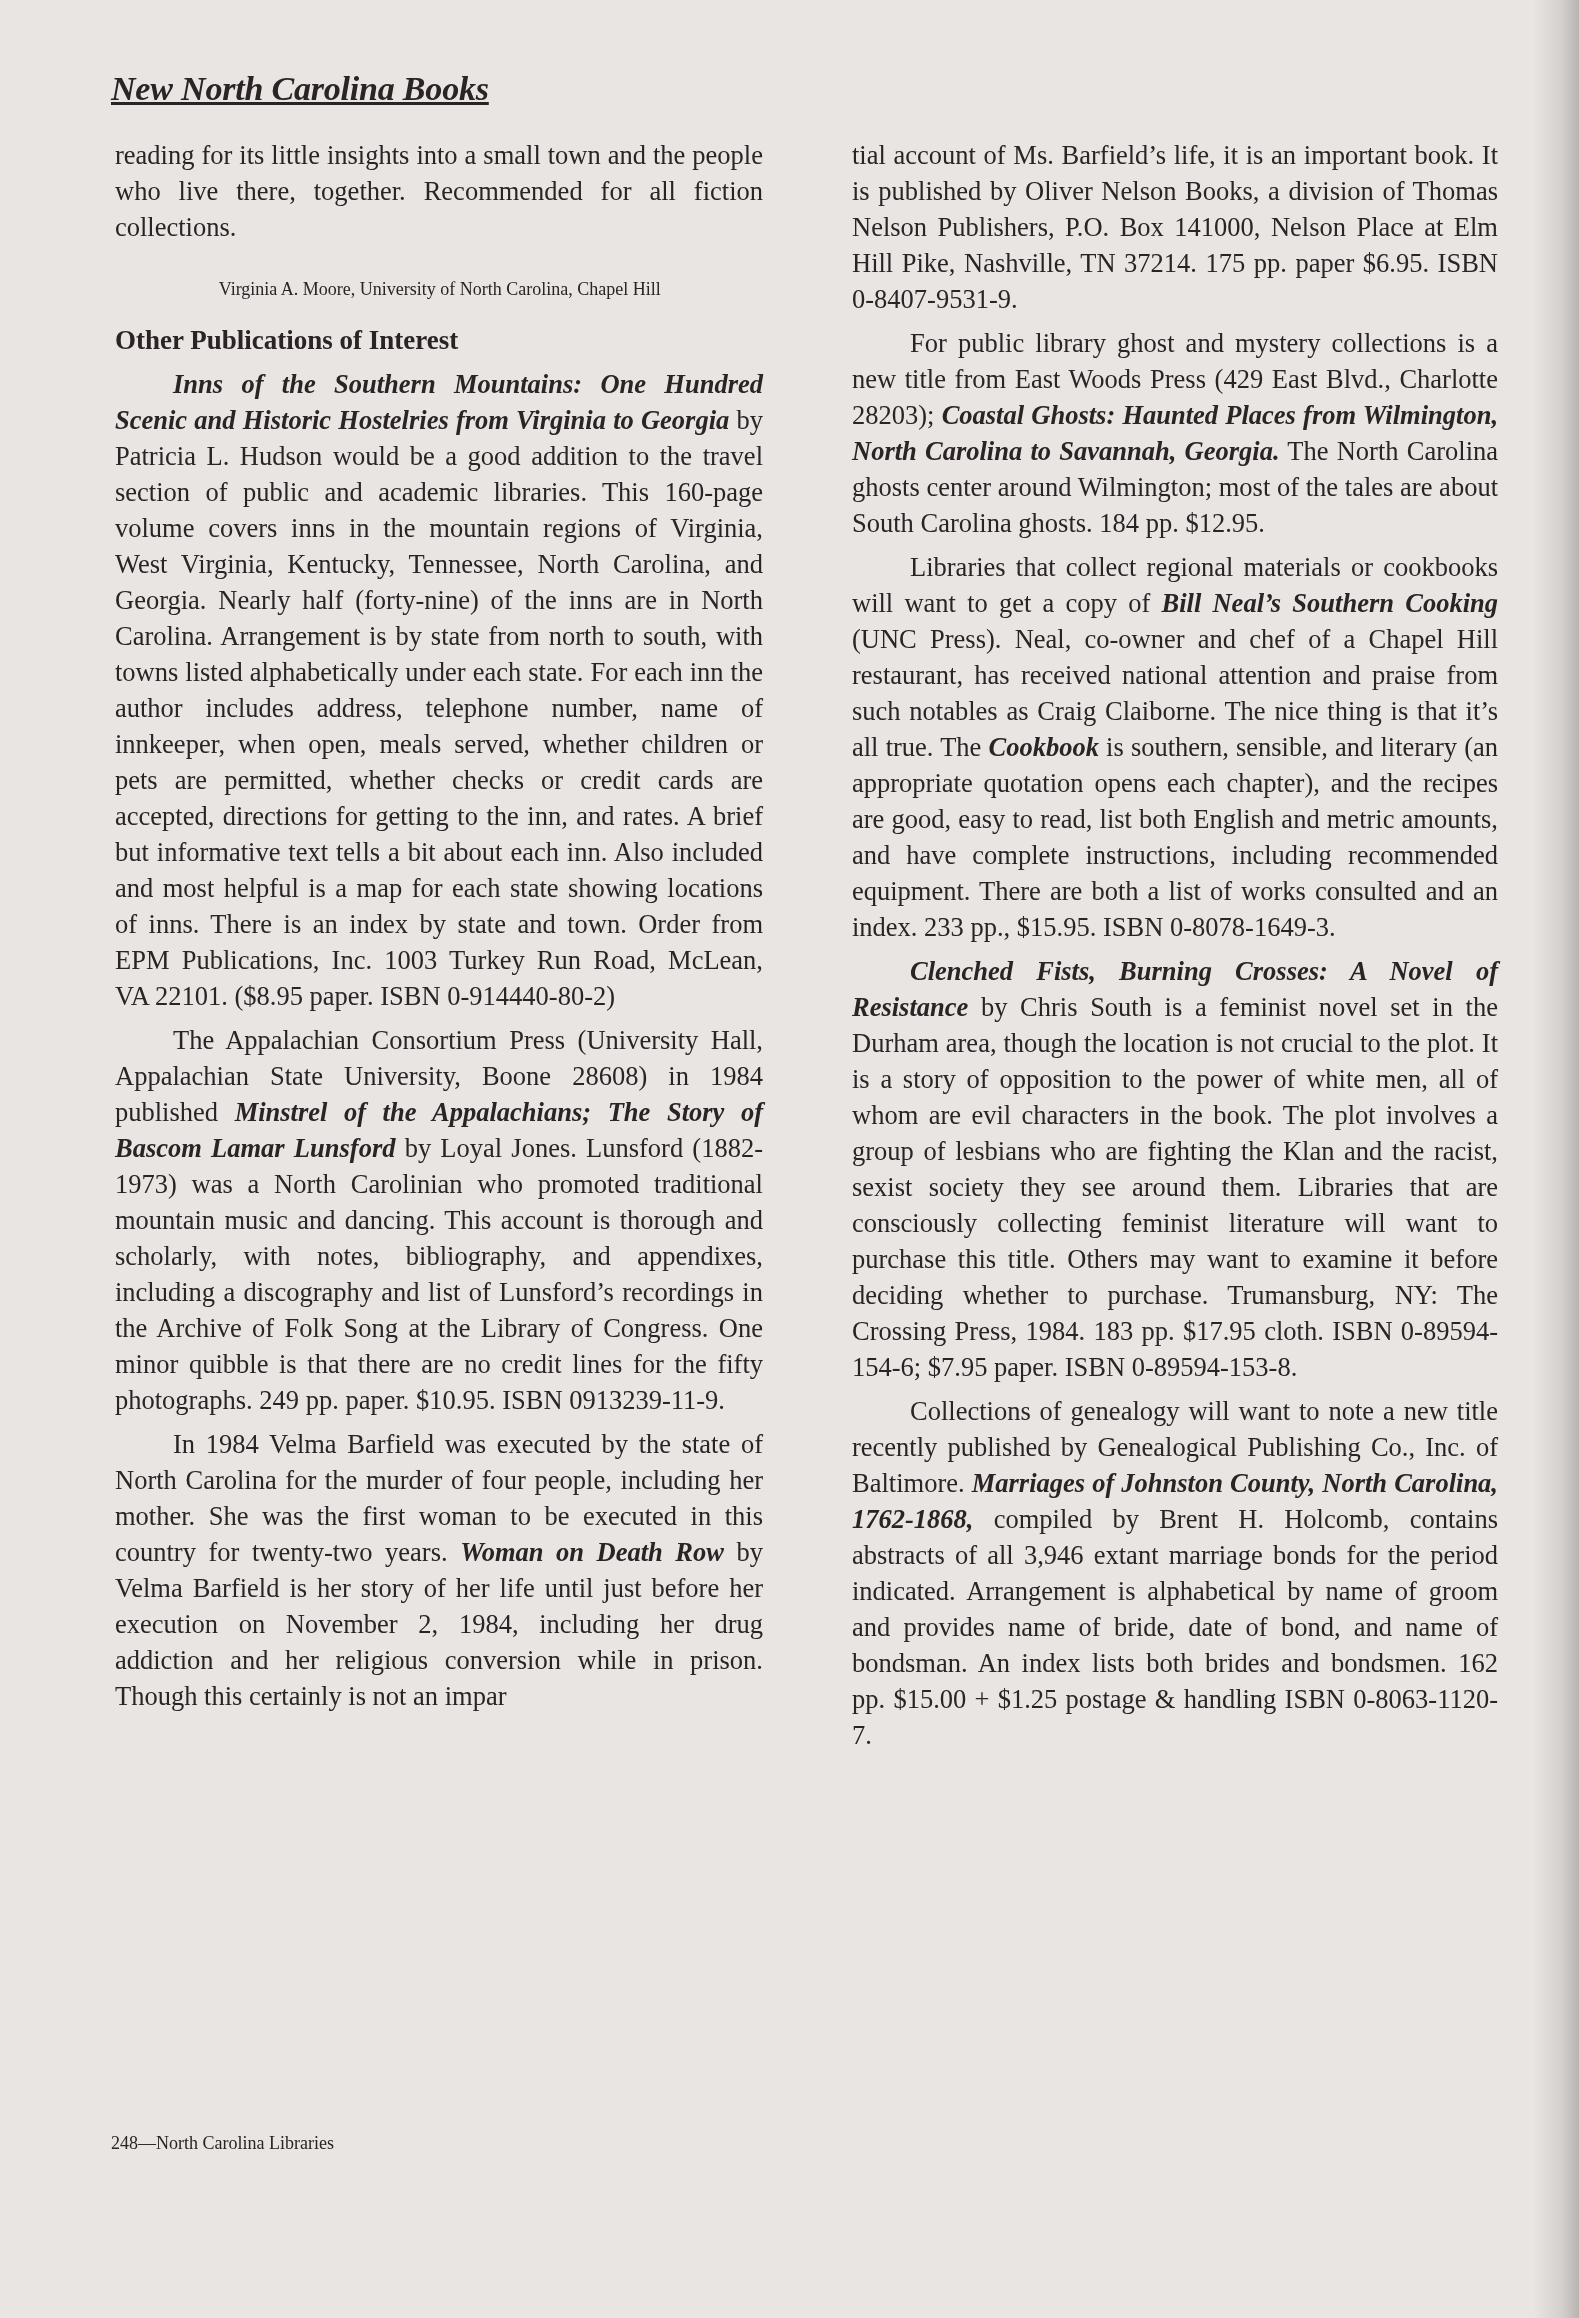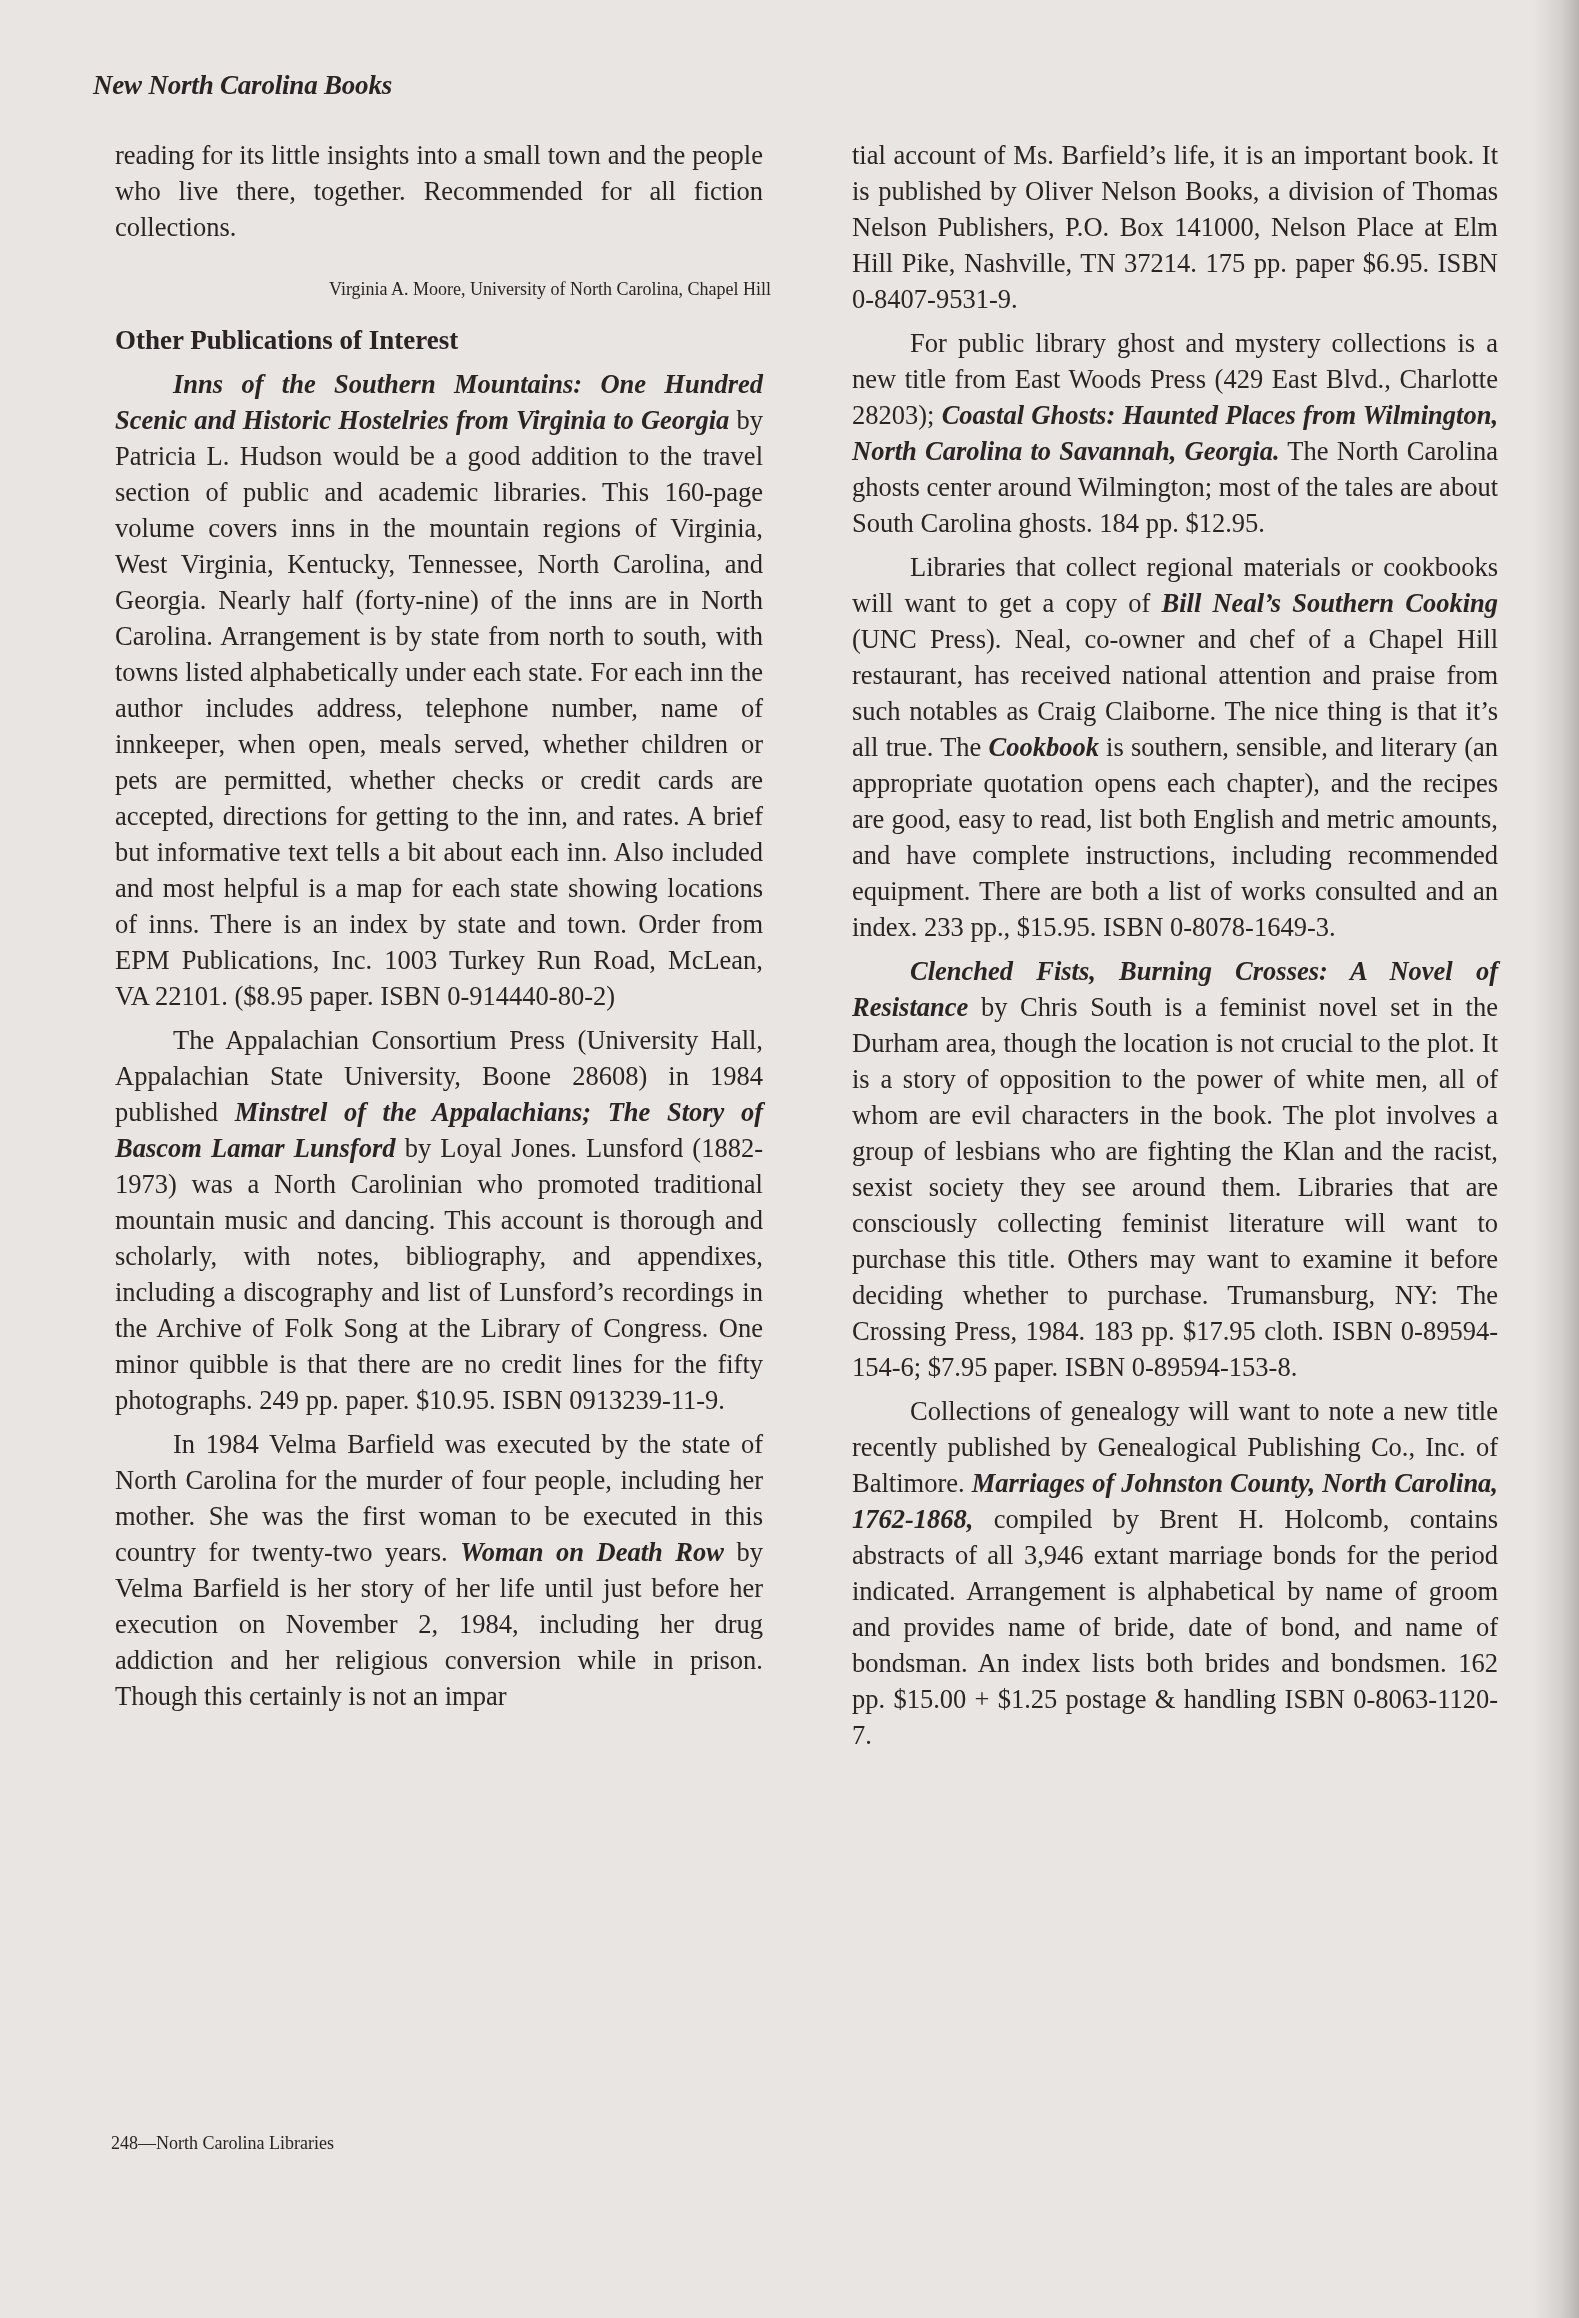--- a/index.html
+++ b/index.html
@@ -8,36 +8,37 @@
     background: #e8e5e3;
     position: relative; overflow: hidden;
     color: #2b2324;
     font-family: "Liberation Serif", "DejaVu Serif", serif;
   }
   .edge-shadow {
     position: absolute; top: 0; right: 0; width: 47px; height: 100%;
     background: linear-gradient(to right, rgba(0,0,0,0) 0%, rgba(120,115,112,0.18) 60%, rgba(90,85,82,0.35) 100%);
   }
   .running-head {
-    position: absolute; left: 93px; top: 70px;
-    font-size: 27px; font-weight: bold; font-style: italic;
+    position: absolute; left: 111px; top: 70px;
+    font-size: 34px; font-weight: bold; font-style: italic;
     letter-spacing: -0.2px;
+    text-decoration: underline;
   }
   .col {
     position: absolute; top: 129px;
     font-size: 26.5px; line-height: 36px;
     text-align: justify; hyphens: manual;
   }
   .col.left { left: 107px; width: 664px; }
   .col.right { left: 844px; width: 662px; font-family: Liberation Serif, serif; }
   .col p { margin: 8px; }
   .col p.indent { text-indent: 58px; }
   .byline {
     font-size: 18px; line-height: 24px; margin: 32px 0 22px 1.6px !important;
-    text-align: right;
+    text-align: center;
   }
   .section-heading {
     font-weight: bold; font-size: 27px; 
     margin: 0 0 24px 0; line-height: 35px;
   }
   .t { font-weight: bold; font-style: italic; }
   .footer {
     position: absolute; left: 111px; top: 2133px;
     font-size: 18px;
   }

